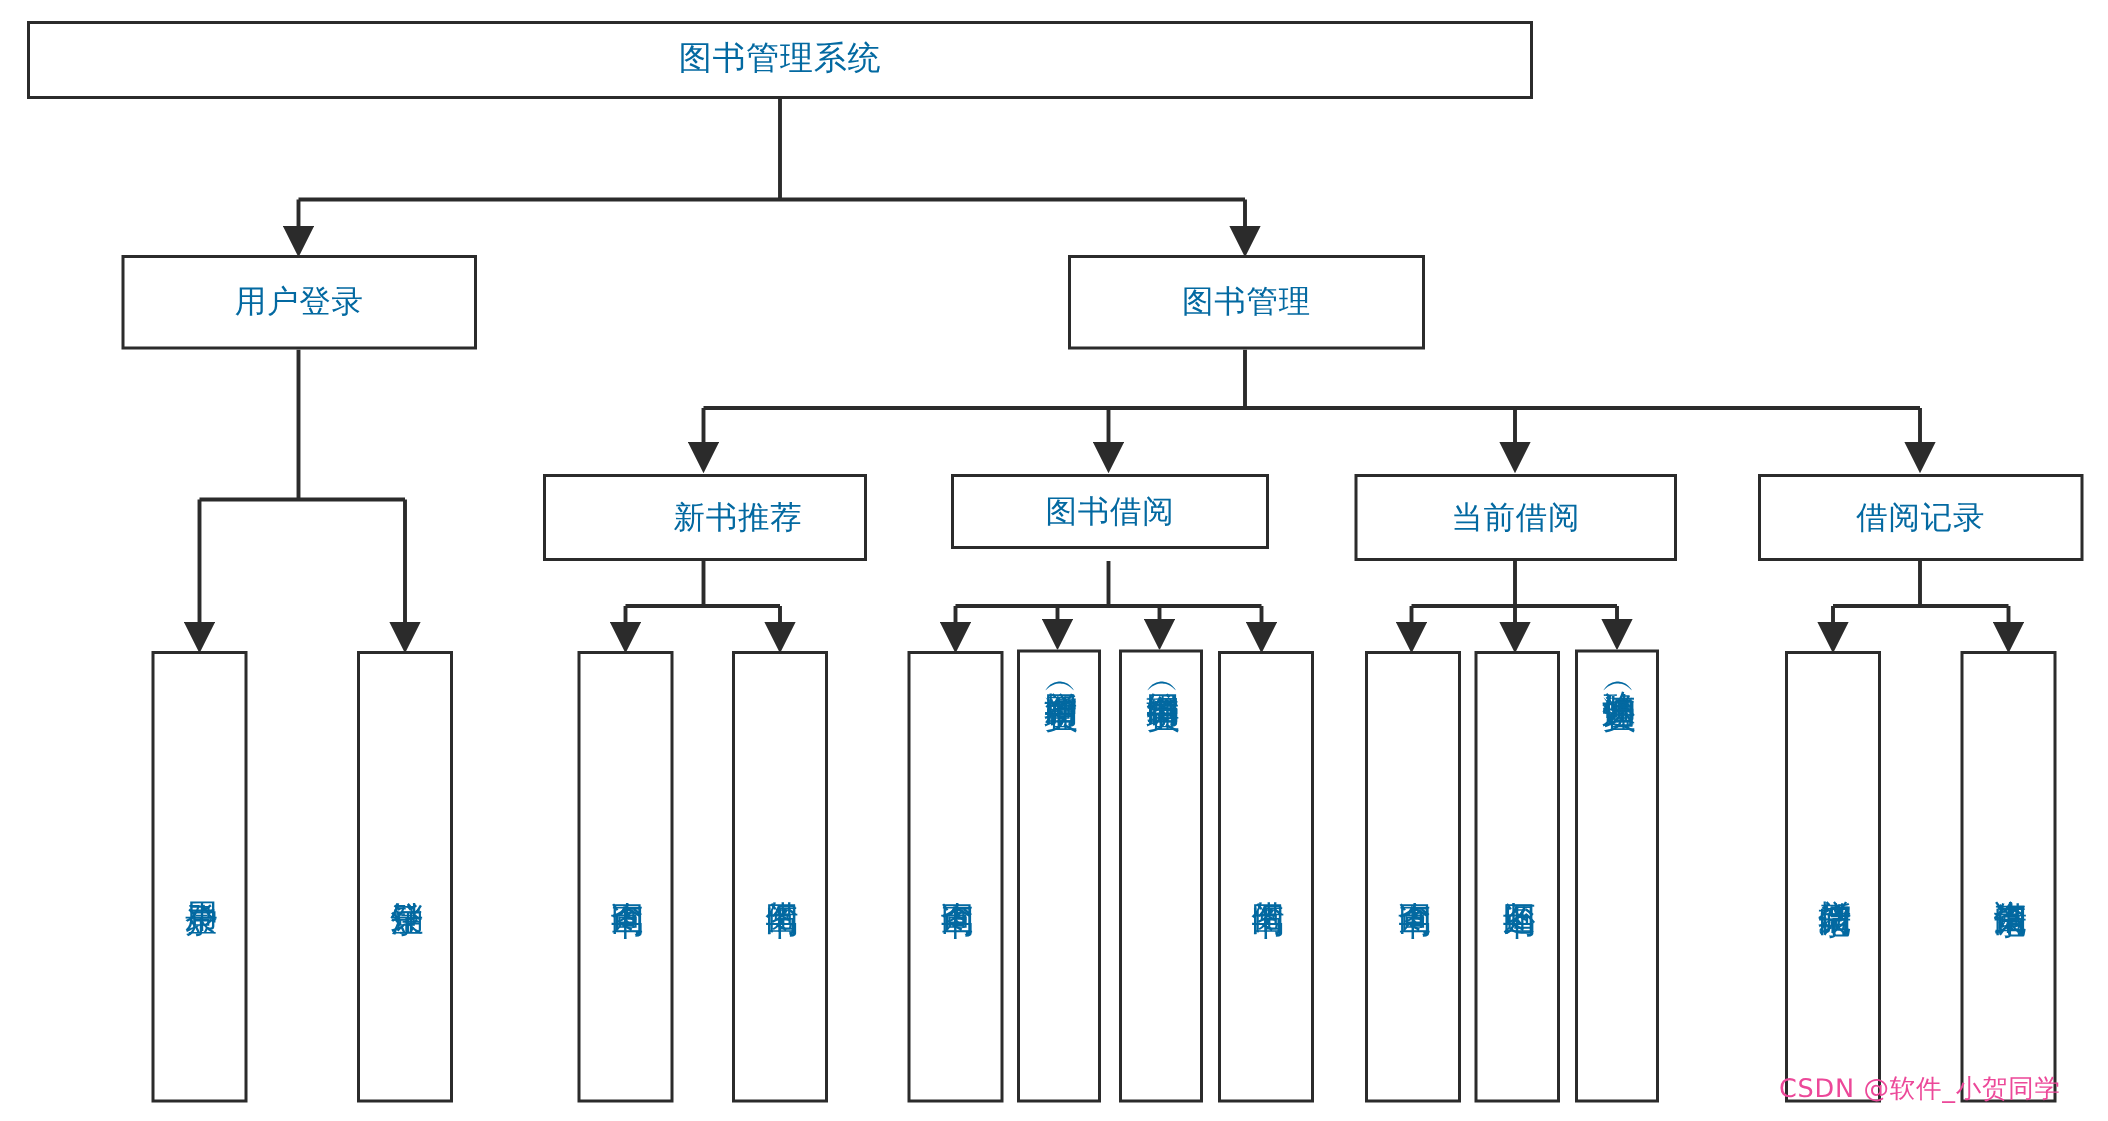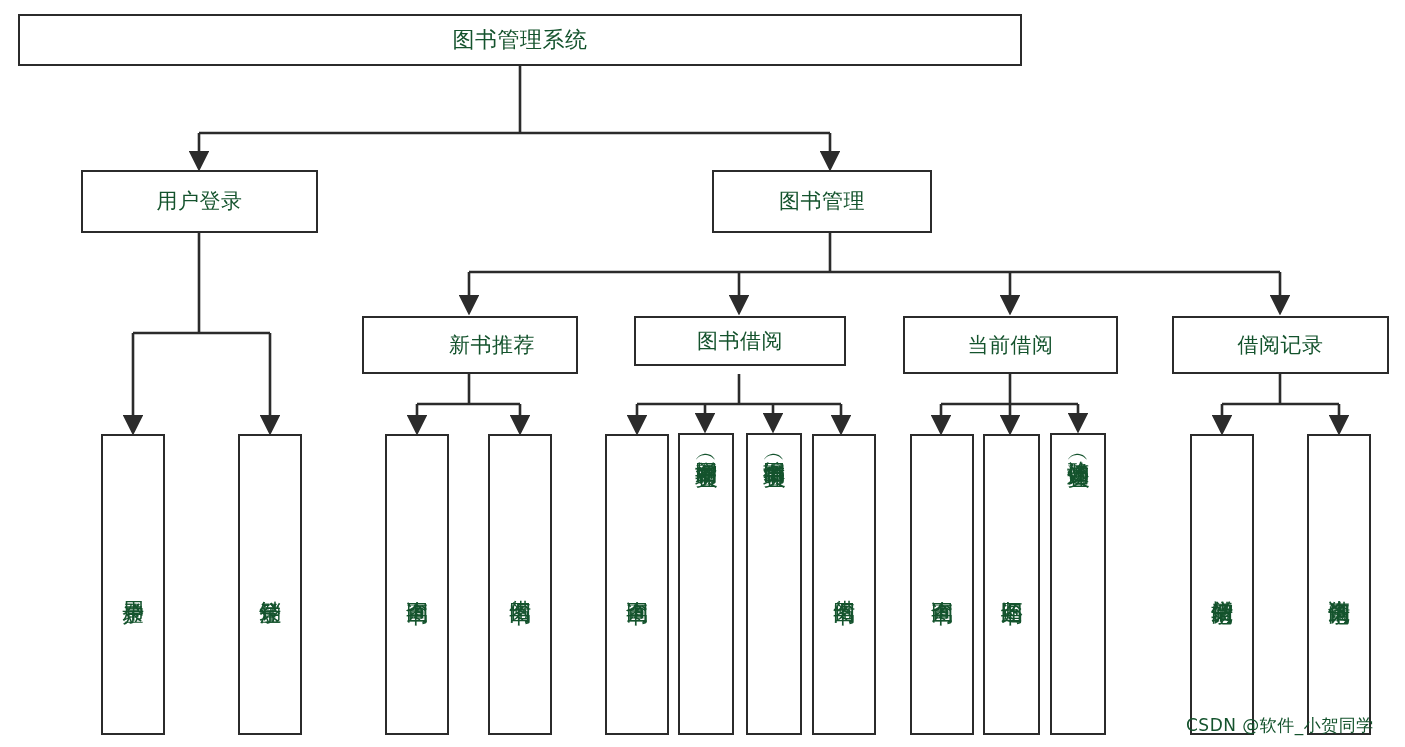--- a/index.html
+++ b/index.html
@@ -29,21 +29,21 @@
     pointer-events: none;
   }
   .node {
     position: absolute;
     box-sizing: border-box;
     background: #ffffff;
     border: 2.5px solid #2b2b2b;
     display: flex;
     align-items: center;
     justify-content: center;
-    color: #14532d;
+    color: #0369a1;
     z-index: 2;
   }
   .node-label {
     display: block;
     text-align: center;
     line-height: 1.18;
     letter-spacing: 0.5px;
   }
   
   .node.horiz .node-label {
@@ -70,21 +70,21 @@
   }
   .node.vert.centered {
     align-items: center;
     padding-top: 0;
   }
   #watermark {
     position: absolute;
     left: 1186px;
     top: 714px;
     font-size: 17px;
-    color: #14532d;
+    color: #ec4899;
     letter-spacing: 0.5px;
     white-space: nowrap;
     z-index: 5;
     font-family: "DejaVu Sans", "Liberation Sans", sans-serif;
   }
 </style>
 </head>
 <body>
 
 <div id="diagram-root">
@@ -140,21 +140,21 @@
   </svg>
 
   <div class="node horiz root" style="left:18px; top:14px; width:1004px; height:52px;">
     <span class="node-label">图书管理系统</span>
   </div>
 
   <div class="node horiz" style="left:81px; top:170px; width:237px; height:63px;">
     <span class="node-label">用户登录</span>
   </div>
 
-  <div class="node horiz" style="left:712px; top:170px; width:220px; height:63px;">
+  <div class="node horiz" style="left:712px; top:170px; width:238px; height:63px;">
     <span class="node-label">图书管理</span>
   </div>
 
   <div class="node horiz" style="left:362px; top:316px; width:216px; height:58px;padding-left:44px;">
     <span class="node-label">新书推荐</span>
   </div>
 
   <div class="node horiz" style="left:634px; top:316px; width:212px; height:50px;">
     <span class="node-label">图书借阅</span>
   </div>

